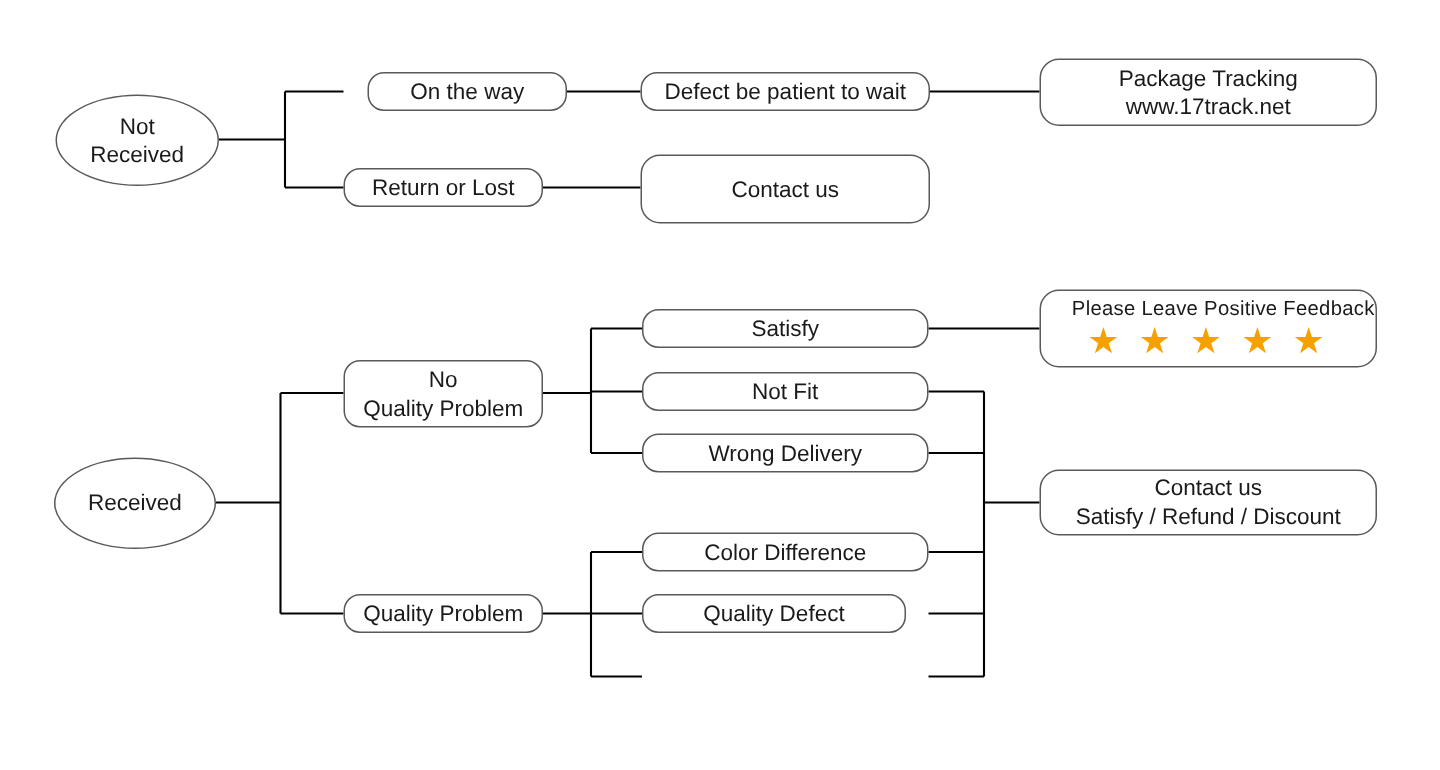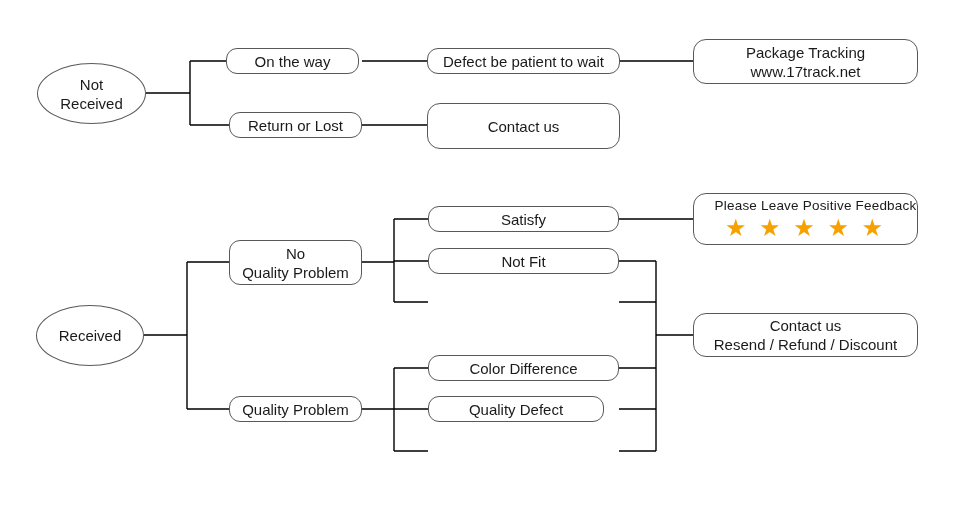--- a/index.html
+++ b/index.html
@@ -53,21 +53,21 @@
              M619 219 H693
              M619 261 H656 M619 302 H656 M619 368 H656 M619 409 H656 M619 451 H656
              M656 261 V451 M656 335 H693" fill="none" stroke="#000000" stroke-width="1.4"></path>
   </svg>
 
   <div class="node ellipse" style="left:37px; top:63px; width:109px; height:61px;">
     <span class="lbl">Not</span>
     <span class="lbl">Received</span>
   </div>
 
-  <div class="node box" style="left:226px; top:48px; width:133px; height:26px;">
+  <div class="node box" style="left:245px; top:48px; width:133px; height:26px;">
     <span class="lbl">On the way</span>
   </div>
 
   <div class="node box" style="left:427px; top:48px; width:193px; height:26px;">
     <span class="lbl">Defect be patient to wait</span>
   </div>
 
   <div class="node bigbox" style="left:693px; top:39px; width:225px; height:45px;text-align:center;">
     <span class="lbl">Package Tracking</span>
     <span class="lbl">www.17track.net</span>
@@ -95,33 +95,36 @@
   </div>
 
   <div class="node box" style="left:428px; top:206px; width:191px; height:26px;">
     <span class="lbl">Satisfy</span>
   </div>
 
   <div class="node box" style="left:428px; top:248px; width:191px; height:26px;">
     <span class="lbl">Not Fit</span>
   </div>
 
+  <div class="node box" style="left:428px; top:289px; width:191px; height:26px;">
+    <span class="lbl">Wrong Delivery</span>
+  </div>
 
   <div class="node box" style="left:428px; top:355px; width:191px; height:26px;">
     <span class="lbl">Color Difference</span>
   </div>
 
   <div class="node box" style="left:428px; top:396px; width:176px; height:26px;">
     <span class="lbl">Quality Defect</span>
   </div>
 
 
   <div class="node bigbox" style="left:693px; top:193px; width:225px; height:52px;">
     <span class="feedback-title">Please Leave Positive Feedback</span>
     <span class="stars" style="color: rgb(247, 161, 0);">★ ★ ★ ★ ★</span>
   </div>
 
   <div class="node bigbox" style="left:693px; top:313px; width:225px; height:44px;">
     <span class="lbl">Contact us</span>
-    <span class="lbl">Resend / Refund / Discount</span>
+    <span class="lbl">Satisfy / Refund / Discount</span>
   </div>
 
 </div>
 
 </body></html>

